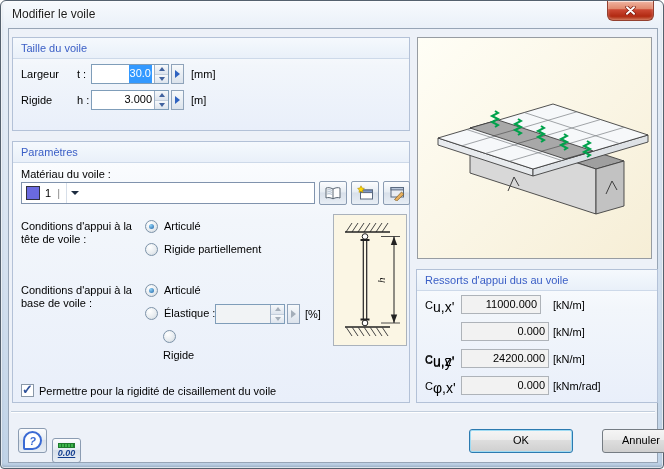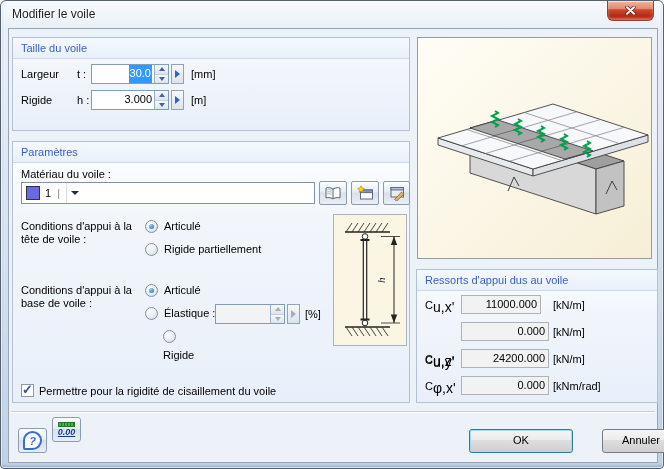--- a/index.html
+++ b/index.html
@@ -291,21 +291,21 @@
       <span class="lbl" style="left:8px;top:110px;"><span>C</span><sub>φ,x'</sub></span>
       <div class="ro-field" style="left:44px;top:106px;width:88px;height:19px;">0.000</div>
       <span class="unit" style="left:136px;top:110px;">[kNm/rad]</span>
     </div>
 
     <div class="sep" style="top:382px;"></div>
 
     <div class="tool-btn" style="left:9px;top:399px;">
       <span class="help-circle">?</span>
     </div>
-    <div class="tool-btn" style="left:43px;top:388px;">
+    <div class="tool-btn" style="left:43px;top:409px;">
       <span class="ruler"></span>
       <span class="units-num">0.00</span>
     </div>
 
     <div class="btn default" style="left:460px;top:400px;width:104px;">OK</div>
     <div class="btn" style="left:565px;top:400px;width:78px;margin-left:28px;">Annuler</div>
   </div>
 </div>
 
 </body></html>

